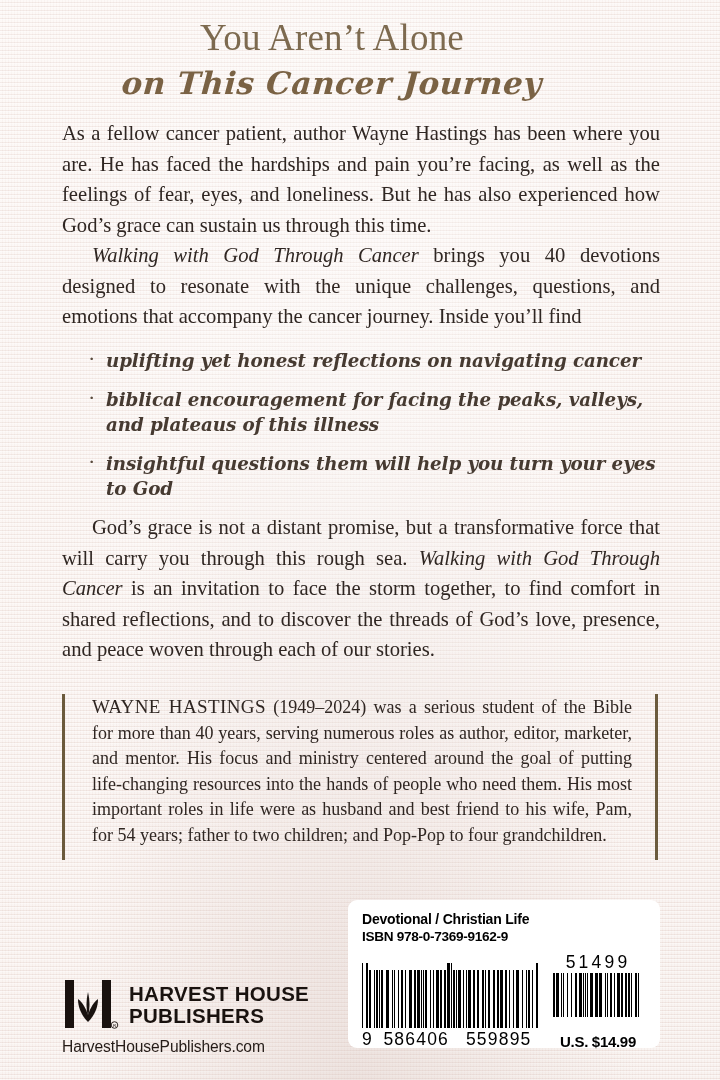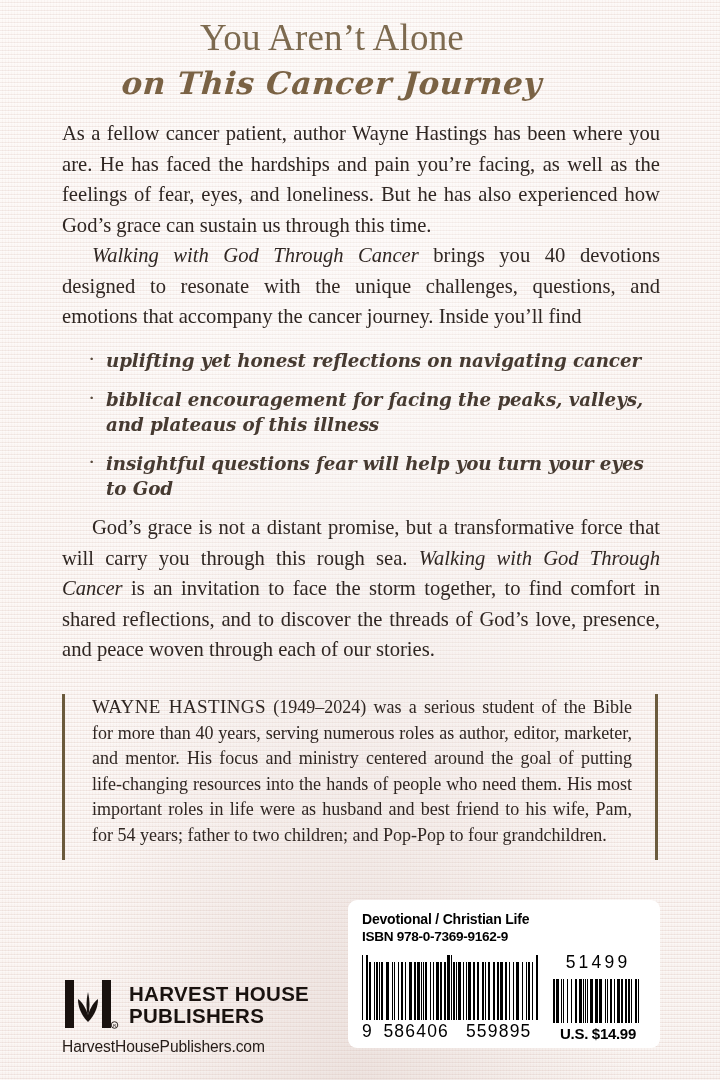--- a/index.html
+++ b/index.html
@@ -254,51 +254,51 @@
     margin-top: 1px;
   }
   .bc-d-lead { width: 13px; }
   .bc-d-grp  { flex: 1; text-align: center; }
   .bc-addon-top {
     font-family: "Liberation Sans", sans-serif;
     font-size: 17.5px;
     color: #000;
     letter-spacing: 3.2px;
     text-align: center;
-    margin-bottom: 6px;
+    margin-bottom: 0;
   }
   .bc-price {
     font-family: "Liberation Sans", sans-serif;
     font-weight: bold;
     font-size: 15px;
     color: #000;
     text-align: center;
     letter-spacing: -0.3px;
-    margin-top: 2px;
+    margin-top: 16px;
   }
 </style>
 </head>
 <body>
 
 <div id="cover">
 
   <div class="headline-block">
     <div class="headline-main">You Aren’t Alone</div>
     <div class="headline-script">on This Cancer Journey</div>
   </div>
 
   <div class="body-copy">
     <p class="para">As a fellow cancer patient, author Wayne Hastings has been where you are. He has faced the hardships and pain you’re facing, as well as the feelings of fear, eyes, and loneliness. But he has also experienced how God’s grace can sustain us through this time.</p>
     <p class="para"><em>Walking with God Through Cancer</em><span> brings you 40 devotions designed to resonate with the unique challenges, questions, and emotions that accompany the cancer journey. Inside you’ll find</span></p>
   </div>
 
   <ul class="bullets">
     <li>uplifting yet honest reflections on navigating cancer</li>
     <li>biblical encouragement for facing the peaks, valleys, and plateaus of this illness</li>
-    <li>insightful questions fear will help you turn your eyes to God</li>
+    <li>insightful questions them will help you turn your eyes to God</li>
   </ul>
 
   <div class="closing">
     <p class="para"><span>God’s grace is not a distant promise, but a transformative force that will carry you through this rough sea. </span><em>Walking with God Through Cancer</em><span> is an invitation to face the storm together, to find comfort in shared reflections, and to discover the threads of God’s love, presence, and peace woven through each of our stories.</span></p>
   </div>
 
   <div class="bio-wrap">
     <div class="rule rule-left"></div>
     <div class="rule rule-right"></div>
     <p class="bio-text"><span class="bio-name">WAYNE HASTINGS</span><span> (1949–2024) was a serious student of the Bible for more than 40 years, serving numerous roles as author, editor, marketer, and mentor. His focus and ministry centered around the goal of putting life-changing resources into the hands of people who need them. His most important roles in life were as husband and best friend to his wife, Pam, for 54 years; father to two children; and Pop-Pop to four grandchildren.</span></p>

